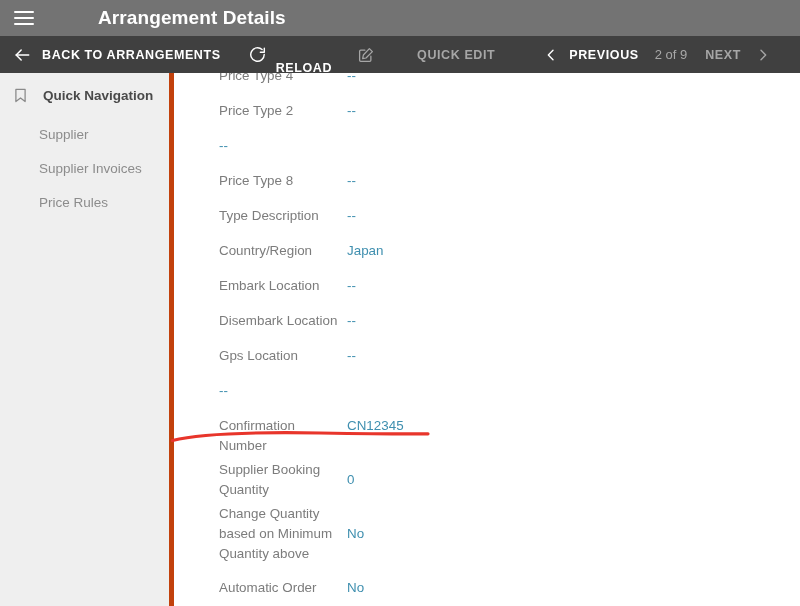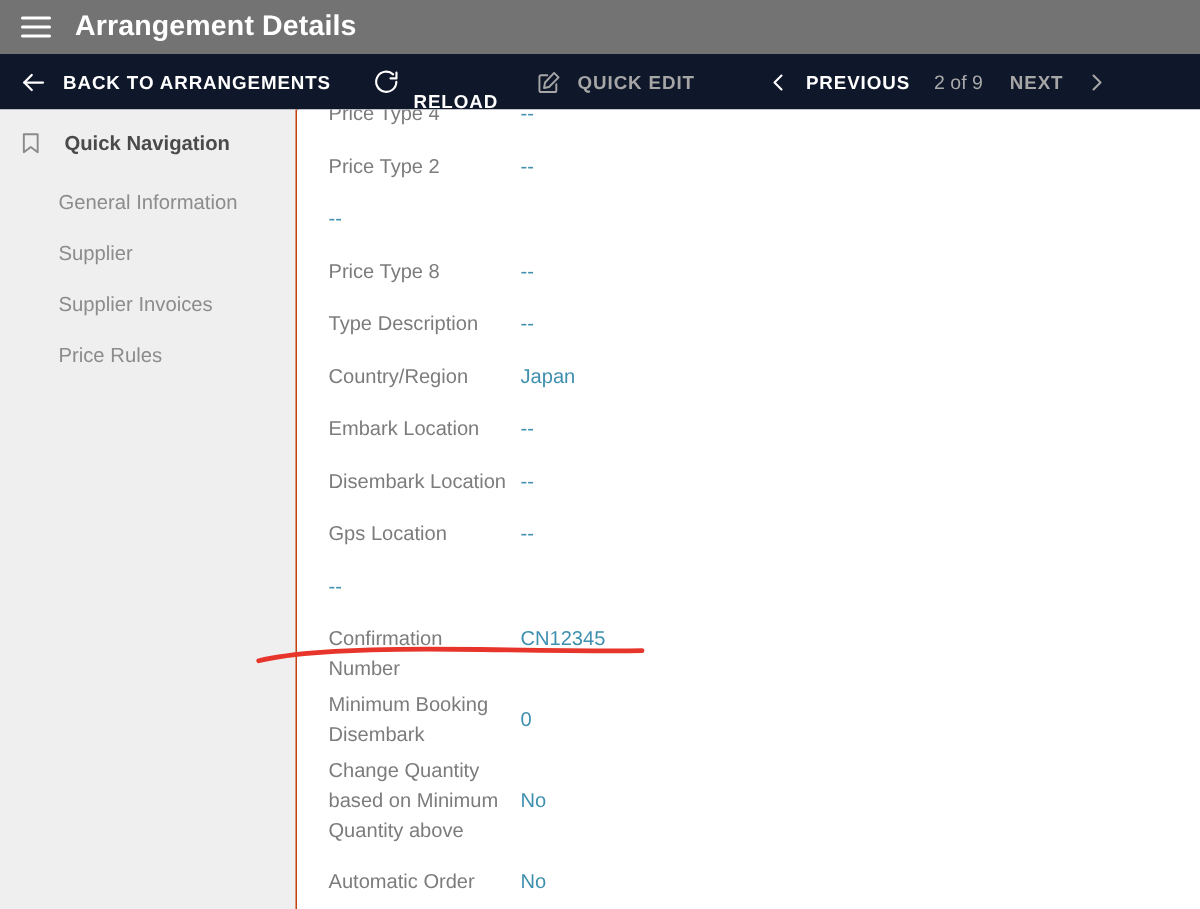--- a/index.html
+++ b/index.html
@@ -8,53 +8,53 @@
     overflow: hidden;
     background: #ffffff;
     font-family: "Liberation Sans", sans-serif;
   }
   #app { position: relative; width: 800px; height: 606px; overflow: hidden; }
 
   
   .titlebar {
     position: absolute; left: 0; top: 0; width: 800px; height: 36px;
     background: #737373;
-    display: flex; align-items: center;
+    display: flex; align-items: center; gap: 48px;
   }
   .hamburger {
     width: 36px; height: 36px; margin-left: 6px;
     display: flex; flex-direction: column; justify-content: center;
     align-items: center; gap: 4px; cursor: pointer;
   }
   .hamburger span { display: block; width: 20px; height: 2px; background: #ffffff; border-radius: 1px; }
   .app-title {
     color: #ffffff; font-size: 19px; font-weight: bold;
     margin-left: 8px; letter-spacing: .1px; white-space: nowrap;
   }
 
   
   .toolbar {
     position: absolute; left: 0; top: 36px; width: 800px; height: 37px;
-    background: #0f172a; display: flex; align-items: center;
+    background: #404040; display: flex; align-items: center;
   }
   .tb-btn {
     display: flex; align-items: center; height: 37px;
     color: #ffffff; font-size: 12.5px; font-weight: bold;
     letter-spacing: .6px; white-space: nowrap; cursor: pointer;
     background: none; border: none; font-family: inherit;
   }
   .tb-btn.disabled { color: #a6a6a6; cursor: default; }
   .tb-ico { display: inline-flex; align-items: center; justify-content: center; }
   .tb-ico svg { display: block; }
   .pager-count { color: #a8a8a8; font-size: 13px; white-space: nowrap; }
 
   
   .sidebar {
-    position: absolute; left: 0; top: 73px; width: 198px; height: 533px;
-    background: #efefef; border-right: 1px solid #c2410c;
+    position: absolute; left: 0; top: 73px; width: 174px; height: 533px;
+    background: #efefef; border-right: 5px solid #c2410c;
   }
   .qn-head {
     display: flex; align-items: center; height: 44px; padding-left: 12px;
   }
   .qn-head .bm { width: 22px; display: flex; align-items: center; justify-content: flex-start; }
   .qn-title {
     margin-left: 9px; font-size: 13.5px; font-weight: bold; color: #4a4a4a;
     white-space: nowrap;
   }
   .nav-item {
@@ -119,21 +119,21 @@
     <div class="tb-btn" style="margin-left:27px;">
       <span class="tb-ico">
         <svg width="19" height="19" viewBox="0 0 24 24" fill="none" stroke="#ffffff" stroke-width="1.8" stroke-linecap="round">
           <path d="M20.5 12a8.5 8.5 0 1 1-2.7-6.2"></path>
             <polyline points="20.6 4.2 20.6 9.2 15.6 9.2" stroke-linejoin="round"></polyline>
         </svg>
       </span>
       <span style="margin-left:9px;margin-top:27px;">RELOAD</span>
     </div>
 
-    <div class="tb-btn disabled" style="margin-left:25px;">
+    <div class="tb-btn disabled" style="margin-left:25px;gap:32px;">
       <span class="tb-ico">
         <svg width="18" height="18" viewBox="0 0 24 24" fill="none" stroke="#a6a6a6" stroke-width="1.7" stroke-linecap="round" stroke-linejoin="round">
           <path d="M18.5 13.5V19a1.5 1.5 0 0 1-1.5 1.5H5A1.5 1.5 0 0 1 3.5 19V7A1.5 1.5 0 0 1 5 5.5h5.5"></path>
           <path d="M16.5 3.5l4 4L12 16l-4.4.9L8.5 12z"></path>
         </svg>
       </span>
       <span style="margin-left:10px;">QUICK EDIT</span>
     </div>
 
     <div class="tb-btn" style="margin-left:48px;">
@@ -160,23 +160,20 @@
   <div class="sidebar">
     <div class="qn-head">
       <span class="bm">
         <svg width="17" height="19" viewBox="0 0 24 24" fill="none" stroke="#8a8a8a" stroke-width="1.8" stroke-linejoin="round">
           <path d="M5.5 3.5h13v17l-6.5-5-6.5 5z"></path>
         </svg>
       </span>
       <span class="qn-title">Quick Navigation</span>
     </div>
     <div class="nav-item">
-      <span>General Information</span>
-    </div>
-    <div class="nav-item">
       <span>Supplier</span>
     </div>
     <div class="nav-item">
       <span>Supplier Invoices</span>
     </div>
     <div class="nav-item">
       <span>Price Rules</span>
     </div>
   </div>
 
@@ -230,21 +227,21 @@
       <div class="field-row">
         <div class="f-value">--</div>
       </div>
 
       <div class="field-row">
         <div class="f-label">Confirmation Number</div>
         <div class="f-value">CN12345</div>
       </div>
 
       <div class="field-row multi mbq">
-        <div class="f-label">Minimum Booking Disembark</div>
+        <div class="f-label">Supplier Booking Quantity</div>
         <div class="f-value">0</div>
       </div>
 
       <div class="field-row multi cqb">
         <div class="f-label">Change Quantity based on Minimum Quantity above</div>
         <div class="f-value">No</div>
       </div>
 
       <div class="field-row" style="margin-top:7px;">
         <div class="f-label">Automatic Order</div>

